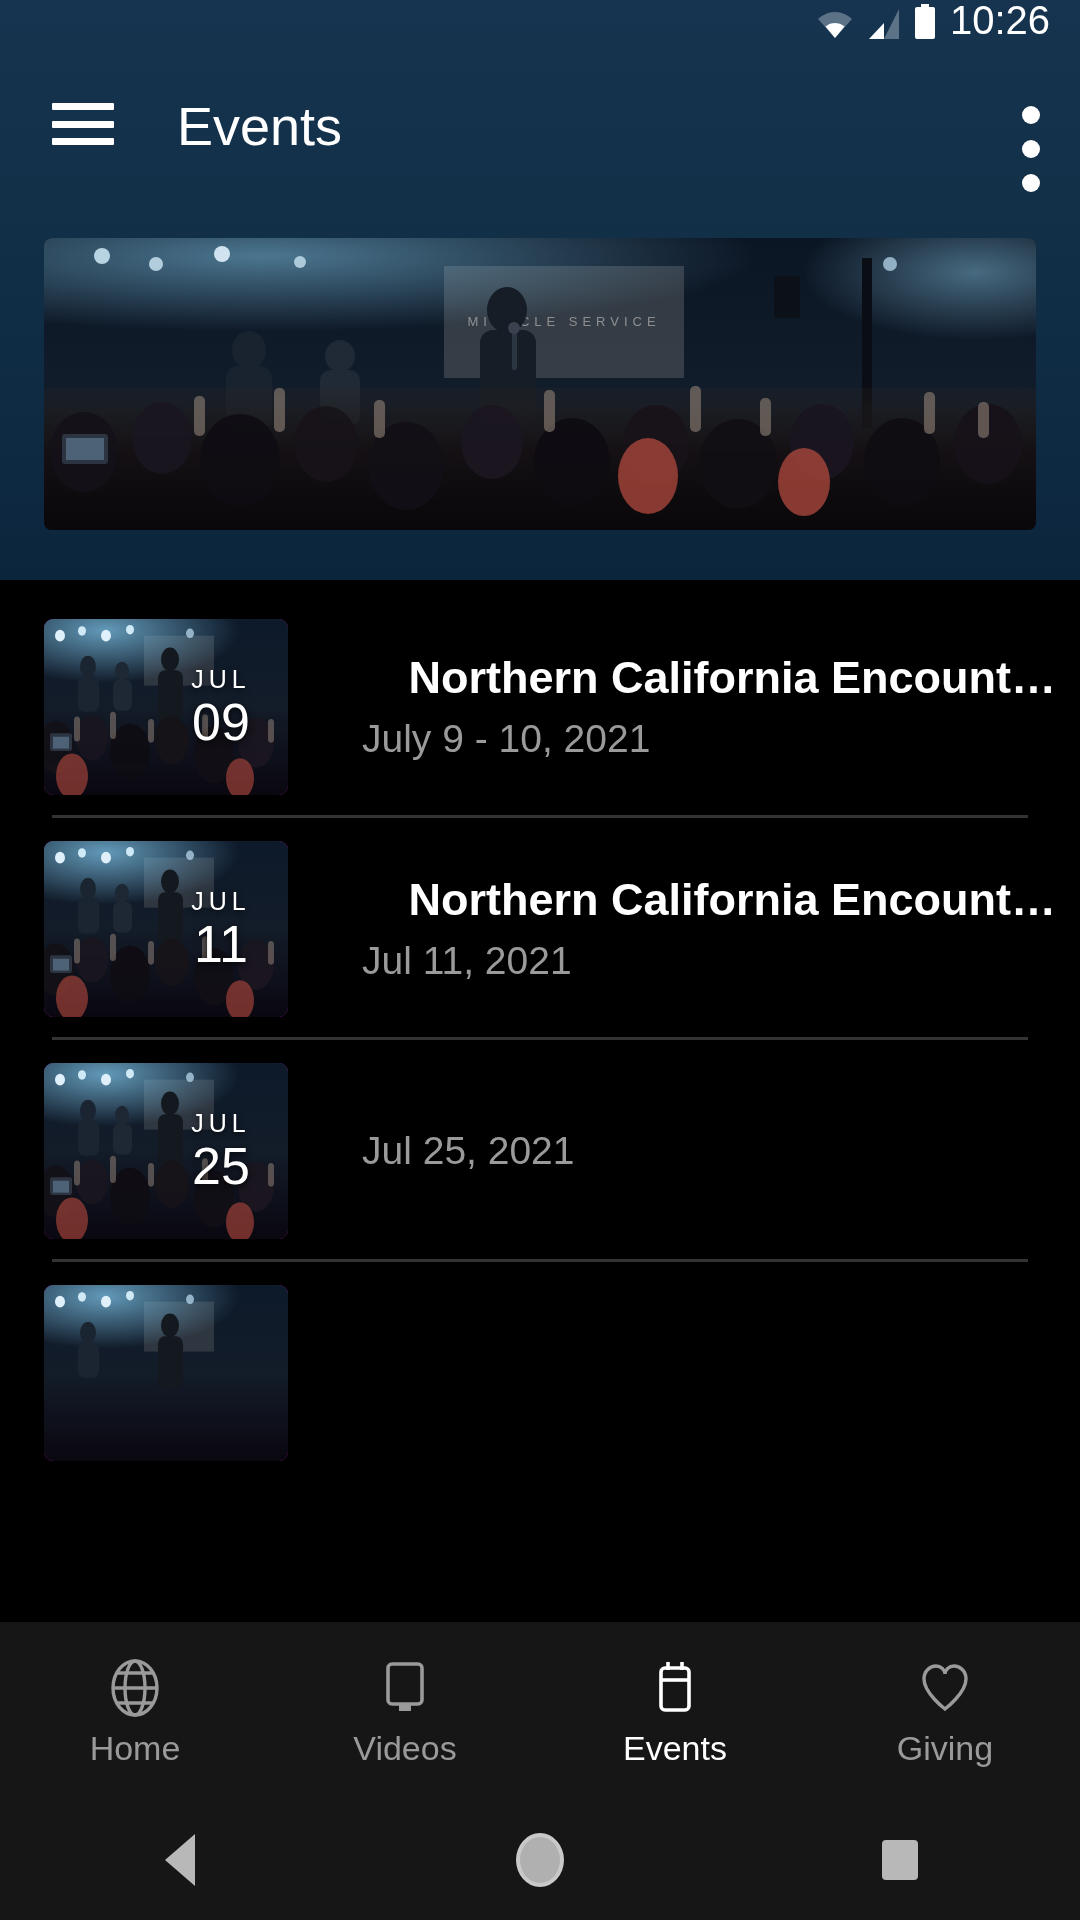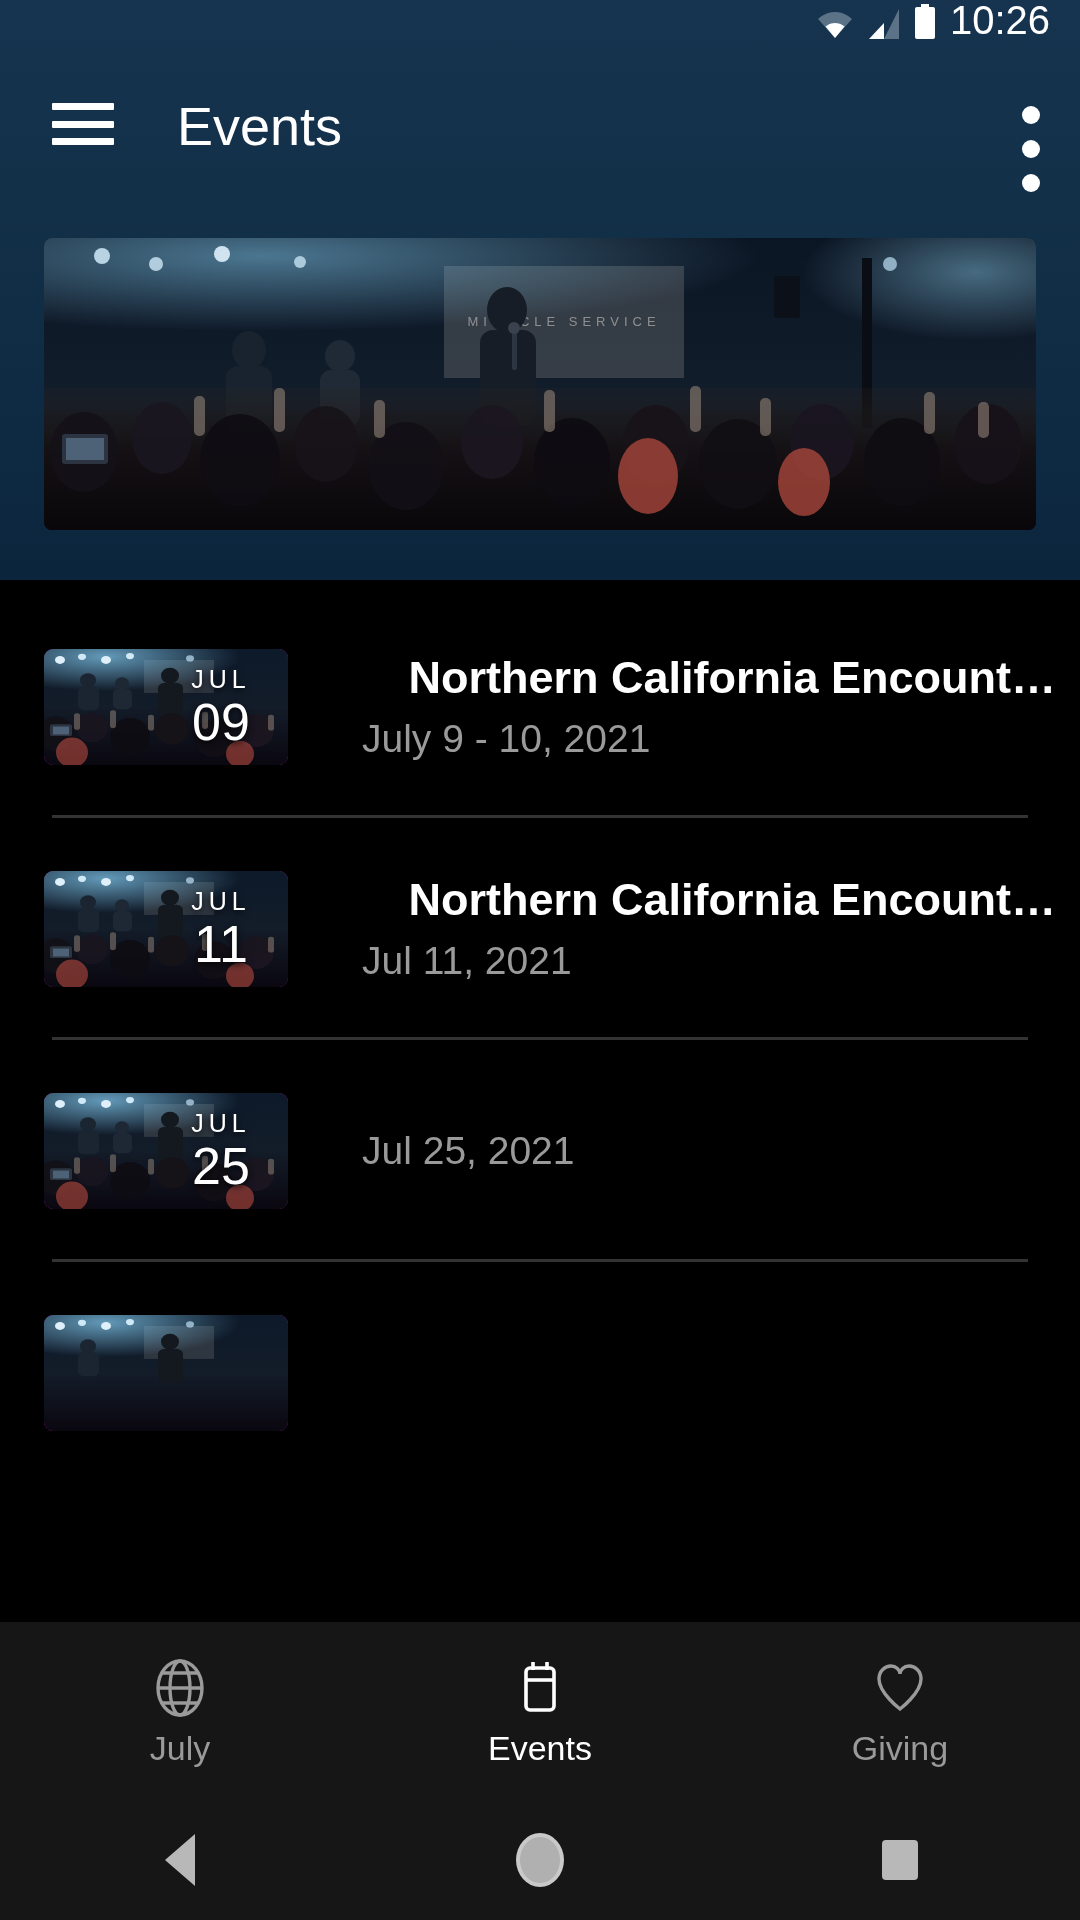--- a/index.html
+++ b/index.html
@@ -61,21 +61,21 @@
   }
   .hero svg, .thumb svg { display:block; width:100%; height:100%; }
 
   
   .list { position:absolute; left:0; top:596px; width:1080px; height:1060px; }
   .event-row {
     position:relative; height:222px; width:1080px;
     display:flex; align-items:center; padding-left:44px; cursor:pointer;
   }
   .thumb {
-    position:relative; width:244px; height:116px; border-radius:9px;
+    position:relative; width:244px; height:176px; border-radius:9px;
     overflow:hidden; flex:0 0 auto; background:#a21caf;
   }
   .thumb-date {
     position:absolute; right:12px; top:0; bottom:0; width:110px;
     display:flex; flex-direction:column; align-items:center; justify-content:center;
     text-shadow:0 2px 6px rgba(0,0,0,.85);
   }
   .thumb-month {
     color:#fff; font-size:25px; font-weight:400; letter-spacing:5px;
     line-height:1; margin-bottom:4px;
@@ -464,23 +464,32 @@
     <div class="tab">
       <span class="tab-ico">
         <svg viewBox="0 0 62 62" fill="none" stroke="#9a9a9a" stroke-width="3.4">
           <ellipse cx="31" cy="31" rx="22" ry="27"></ellipse>
             <ellipse cx="31" cy="31" rx="10" ry="27"></ellipse>
           <line x1="9" y1="31" x2="53" y2="31"></line>
             <line x1="13" y1="16" x2="49" y2="16"></line>
             <line x1="13" y1="46" x2="49" y2="46"></line>
         </svg>
       </span>
-      <span class="tab-label">July</span>
-    </div>
-
+      <span class="tab-label">Home</span>
+    </div>
+
+    <div class="tab">
+      <span class="tab-ico">
+        <svg viewBox="0 0 62 62" fill="none" stroke="#9a9a9a" stroke-width="3.6">
+          <rect x="14" y="7" width="34" height="40" rx="4"></rect>
+          <rect x="25" y="47" width="12" height="7" fill="#9a9a9a" stroke="none"></rect>
+        </svg>
+      </span>
+      <span class="tab-label">Videos</span>
+    </div>
 
     <div class="tab active">
       <span class="tab-ico">
         <svg viewBox="0 0 62 62" fill="none" stroke="#ffffff" stroke-width="3.6">
           <rect x="17" y="11" width="28" height="42" rx="4"></rect>
           <line x1="17" y1="23" x2="45" y2="23"></line>
           <line x1="24" y1="5" x2="24" y2="13"></line>
             <line x1="38" y1="5" x2="38" y2="13"></line>
         </svg>
       </span>

